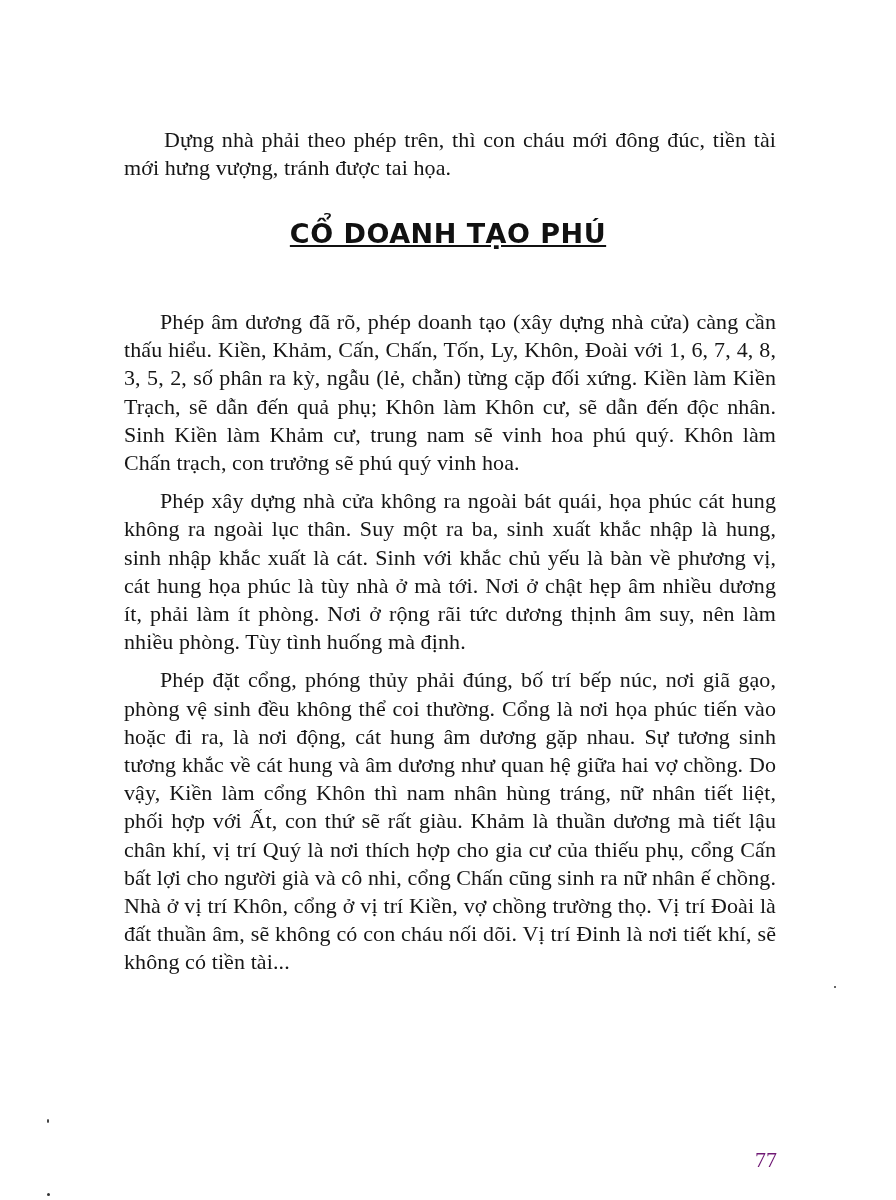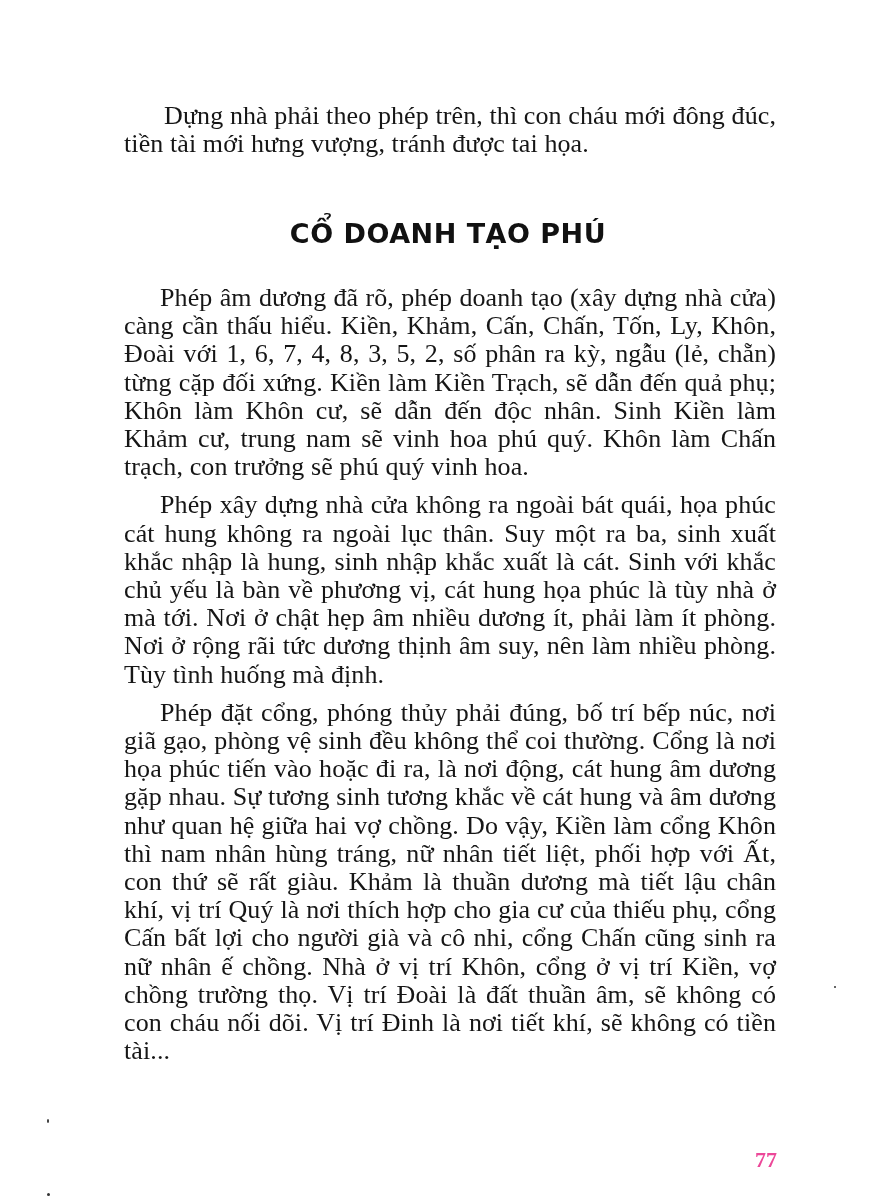--- a/index.html
+++ b/index.html
@@ -17,24 +17,25 @@
     }
     .page {
       position: absolute;
       left: 0; top: 0;
       width: 896px; height: 1200px;
     }
     .text-block {
       position: absolute;
       left: 124px;
       width: 652px;
-      font-size: 26px;
+      font-size: 22px;
       line-height: 28.2px;
       text-align: justify;
       letter-spacing: 0.1px;
+      margin-top: 24px;
     }
     .text-block p {
       margin: 0;
       text-indent: 36px;
       text-align-last: left;
     }
     .intro {
       top: 102px;
     }
     .intro p {
@@ -44,35 +45,36 @@
       position: absolute;
       top: 218px;
       left: 0;
       width: 896px;
       text-align: center;
       font-family: "DejaVu Sans", "Liberation Sans", sans-serif;
       font-weight: bold;
       font-size: 27px;
       letter-spacing: 0.5px;
       color: #111;
+      text-decoration: underline;
     }
     .body {
       top: 284px;
     }
     .body p.para-gap {
       margin-top: 10px;
     }
     .page-number {
       position: absolute;
       top: 1147px;
       left: 755px;
       font-family: "Liberation Serif", serif;
-      font-weight: bold;
+      font-weight: normal;
       font-size: 22px;
-      color: #ec4899;
+      color: #701a75;
     }
     .speck {
       position: absolute;
       width: 3px;
       height: 3px;
       border-radius: 50%;
       background: #333;
     }
   </style>
 </head>

